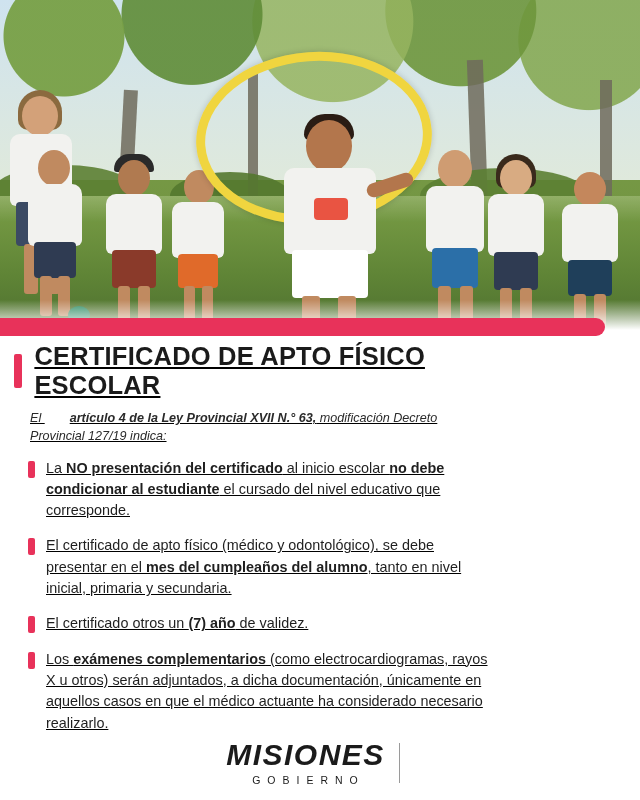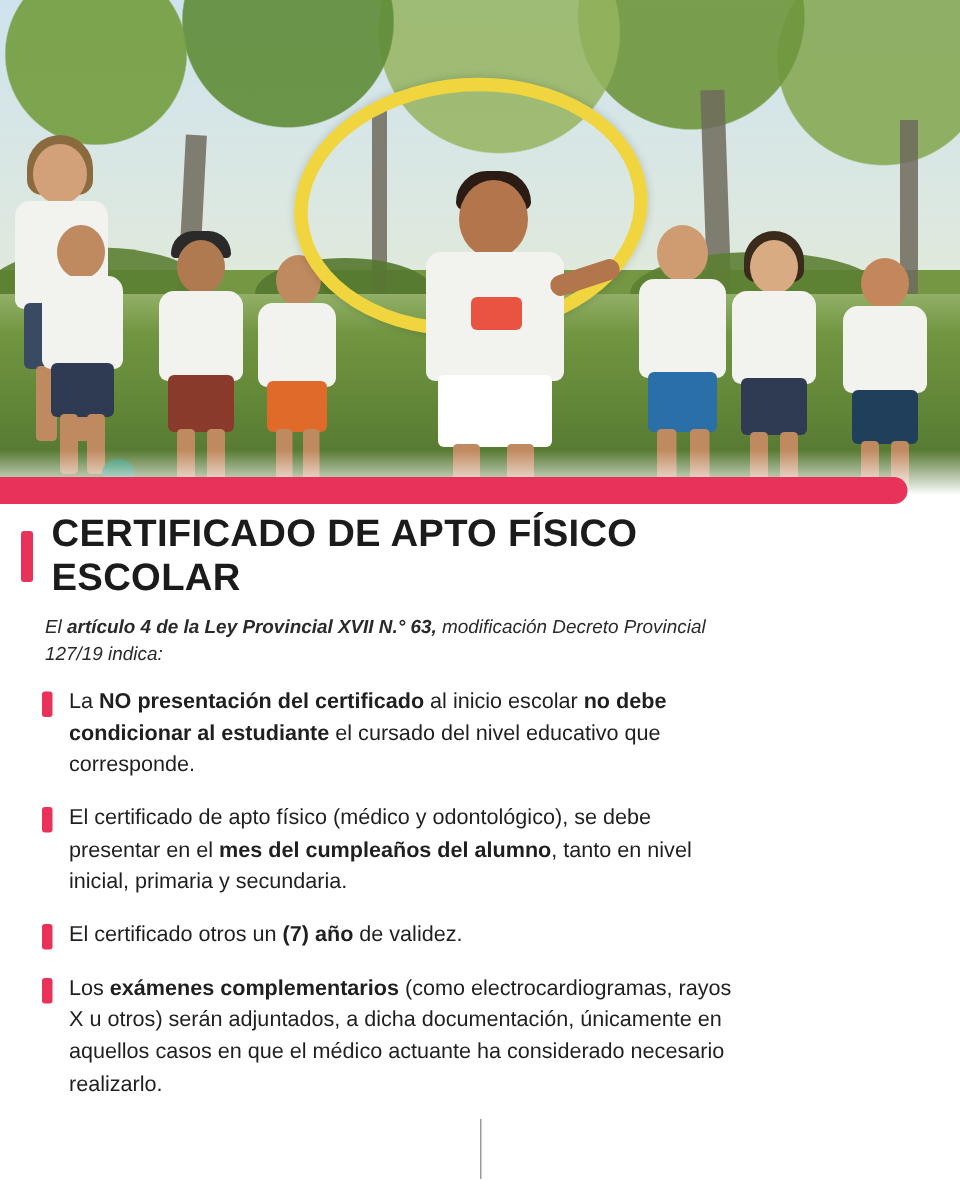--- a/index.html
+++ b/index.html
@@ -141,35 +141,35 @@
 
   
   .pink-bar {
     position: absolute; left: 0; top: 318px;
     width: 605px; height: 18px;
     background: #e8325a;
     border-radius: 0 9px 9px 0;
   }
 
   
-  .content { position: absolute; left: 0; top: 336px; width: 522px; }
+  .content { position: absolute; left: 0; top: 336px; width: 522px; text-decoration: underline; }
 
   .title-row { display: flex; align-items: center; padding: 6px 0 0 14px; }
   .title-mark { width: 9px; height: 34px; background: #e8325a; border-radius: 2px; margin-right: 12px; }
   .title {
     font-size: 25.5px; font-weight: bold; letter-spacing: .2px;
     color: #1b1b1b;
   }
 
   .lead {
     margin: 9px 30px 0 30px;
     font-size: 12.6px; line-height: 1.45; color: #2a2a2a;
     font-style: italic;
   }
-  .lead b { font-weight: bold; font-style: italic; }
+  .lead b { font-weight: bold; font-style: italic; margin-left: 25px; }
 
   ul.bullets { list-style: none; margin: 12px 0 0 0; padding: 0 34px 0 46px; }
   ul.bullets li {
     position: relative;
     font-size: 14.4px; line-height: 1.48; color: #1f1f1f;
     margin-bottom: 14px;
   }
   ul.bullets li .tick {
     position: absolute; left: -18px; top: 3px;
     width: 7px; height: 17px; background: #e8325a; border-radius: 2px;
@@ -297,16 +297,20 @@
     <ul class="bullets" id="bullet-list">
         <li><span class="tick"></span><span>La </span><b>NO presentación del certificado</b><span> al inicio escolar </span><b>no debe condicionar al estudiante</b><span> el cursado del nivel educativo que corresponde.</span></li>
         <li><span class="tick"></span><span>El certificado de apto físico (médico y odontológico), se debe presentar en el </span><b>mes del cumpleaños del alumno</b><span>, tanto en nivel inicial, primaria y secundaria.</span></li>
         <li><span class="tick"></span><span>El certificado otros un </span><b>(7) año</b><span> de validez.</span></li>
         <li><span class="tick"></span><span>Los </span><b>exámenes complementarios</b><span> (como electrocardiogramas, rayos X u otros) serán adjuntados, a dicha documentación, únicamente en aquellos casos en que el médico actuante ha considerado necesario realizarlo.</span></li>
       </ul>
   </div>
 
   <div class="footer">
     <div class="logo-wrap">
+      <div class="brand">
+        <div class="brand-main">MISIONES</div>
+        <div class="brand-sub">GOBIERNO</div>
+      </div>
       <div class="divider"></div>
     </div>
   </div>
 </div>
 
 </body></html>

